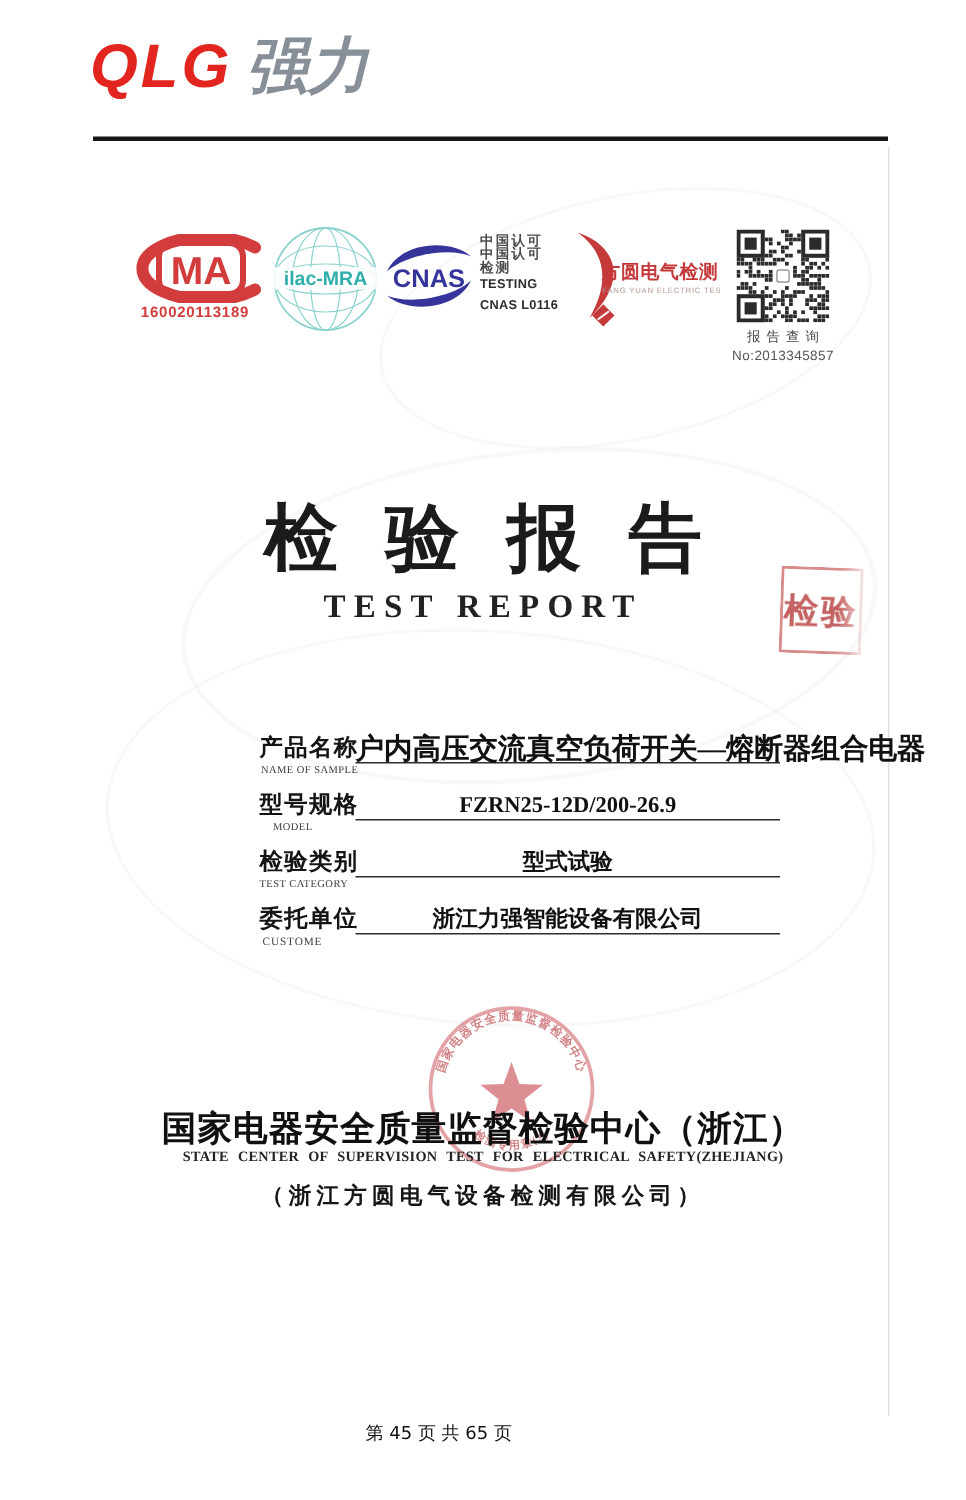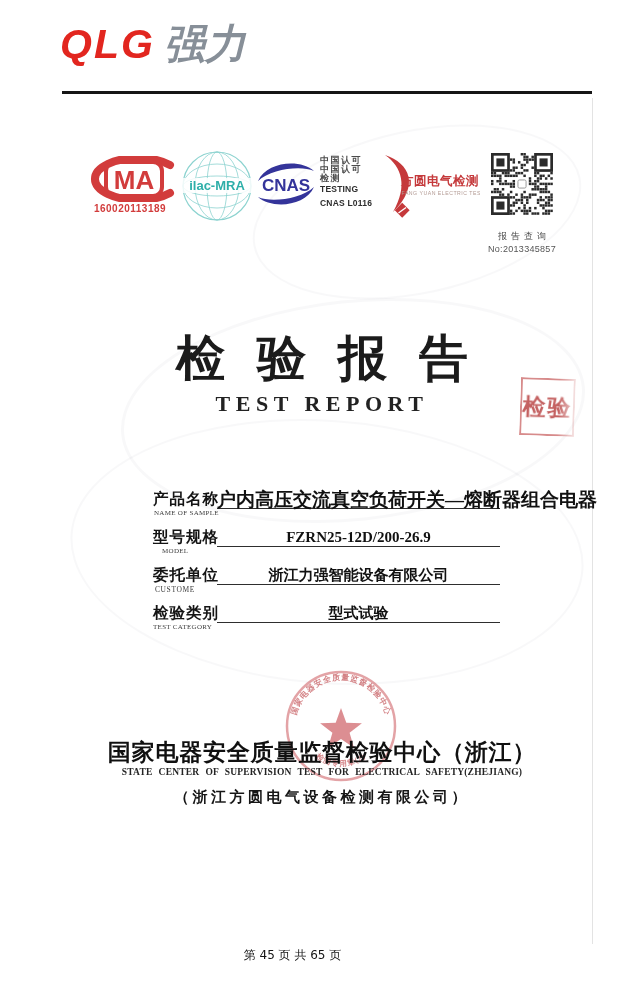--- a/index.html
+++ b/index.html
@@ -25,36 +25,36 @@
     color:#D23C3C;letter-spacing:0.5px;margin-top:1px;}
   .ilac{position:absolute;left:181px;top:150px;}
   .cnas-logo{position:absolute;left:255px;top:159px;}
   .cnas-text{position:absolute;left:320px;top:156px;font-family:"Liberation Sans",sans-serif;}
   .cnas-cn{font-size:9px;color:#4c4c4c;line-height:8.8px;letter-spacing:1.5px;font-weight:600;}
   .cnas-en{font-size:8.5px;color:#2e2e2e;font-weight:800;line-height:9.5px;margin-top:3px;letter-spacing:0.2px;}
   .fy{position:absolute;left:364px;top:150px;}
   .qr-wrap{position:absolute;left:486px;top:153px;width:72px;text-align:center;
     font-family:"Liberation Sans",sans-serif;}
   .qr-wrap svg{display:block;margin:0 auto;background:#fff;}
-  .qr-caption{font-size:9px;color:#4a4a4a;letter-spacing:4px;margin-top:15px;padding-left:4px;}
+  .qr-caption{font-size:9px;color:#4a4a4a;letter-spacing:4px;margin-top:3px;padding-left:4px;}
   .qr-number{font-size:9px;color:#555;margin-top:1px;letter-spacing:0.3px;}
   
   .title-cn{position:absolute;top:331px;left:0;width:644px;text-align:center;font-size:49px;
     font-weight:700;color:#1b1b1b;letter-spacing:32px;padding-left:32px;box-sizing:border-box;line-height:1.15;}
   .title-en{position:absolute;top:391px;left:0;width:644px;text-align:center;font-size:22px;
     font-weight:700;letter-spacing:5.5px;color:#222;}
   
   .side-seal{position:absolute;left:520px;top:378px;width:55px;height:58px;
     border:2.5px solid rgba(205,110,110,0.8);transform:rotate(2deg);display:flex;align-items:center;
     justify-content:center;font-size:23px;font-weight:700;color:rgba(190,80,80,0.9);letter-spacing:2px;
     filter:blur(0.5px);box-sizing:border-box;
     -webkit-mask-image:linear-gradient(to right,#000 70%,rgba(0,0,0,0.25));
     mask-image:linear-gradient(to right,#000 70%,rgba(0,0,0,0.25));}
   
-  .fields{position:absolute;left:153px;top:490px;width:347px;}
+  .fields{position:absolute;left:173px;top:490px;width:347px;}
   .frow{position:relative;height:38px;}
   .flabel{position:absolute;left:0;top:0;font-size:15.5px;font-weight:600;color:#141414;
     letter-spacing:1px;line-height:18px;white-space:nowrap;}
   .fsub{position:absolute;top:19px;font-size:7px;color:#3d3d3d;letter-spacing:0.3px;}
   .fvalue{position:absolute;left:64px;right:0;top:0;height:18px;line-height:19px;
     border-bottom:1.6px solid #2e2e2e;text-align:center;font-size:15px;font-weight:600;
     color:#111;white-space:nowrap;}
   .frow0 .fvalue{text-align:left;font-size:19px;letter-spacing:0;}
   .frow0 .fsub{left:1px;}
   .frow1 .fsub{left:9px;}
@@ -333,29 +333,29 @@
   <div class="frow frow0">
     <span class="flabel">产品名称</span>
     <span class="fsub">NAME OF SAMPLE</span>
     <span class="fvalue">户内高压交流真空负荷开关—熔断器组合电器</span>
   </div>
   <div class="frow frow1">
     <span class="flabel">型号规格</span>
     <span class="fsub">MODEL</span>
     <span class="fvalue">FZRN25-12D/200-26.9</span>
   </div>
+  <div class="frow frow3">
+    <span class="flabel">检验类别</span>
+    <span class="fsub">TEST CATEGORY</span>
+    <span class="fvalue">型式试验</span>
+  </div>
   <div class="frow frow2">
     <span class="flabel">委托单位</span>
     <span class="fsub">CUSTOME</span>
     <span class="fvalue">浙江力强智能设备有限公司</span>
-  </div>
-  <div class="frow frow3">
-    <span class="flabel">检验类别</span>
-    <span class="fsub">TEST CATEGORY</span>
-    <span class="fvalue">型式试验</span>
   </div>
 </div>
 
 <svg class="stamp" width="140" height="140" viewBox="0 0 140 140">
   <defs>
     <path id="ringTop" d="M25,60.4 A46,46 0 0 1 115,60.4" fill="none"></path>
     <path id="ringBot" d="M37.2,92.9 A40,40 0 0 0 102.8,92.9" fill="none"></path>
   </defs>
   <circle cx="70" cy="70" r="54" fill="none" stroke="rgba(201,79,85,0.65)" stroke-width="2.5"></circle>
   <polygon points="70,52 75.3,66.7 90.9,67.2 78.6,76.8 82.9,91.8 70,83 57.1,91.8 61.4,76.8 49.1,67.2 64.7,66.7" fill="rgba(201,79,85,0.8)"></polygon>

